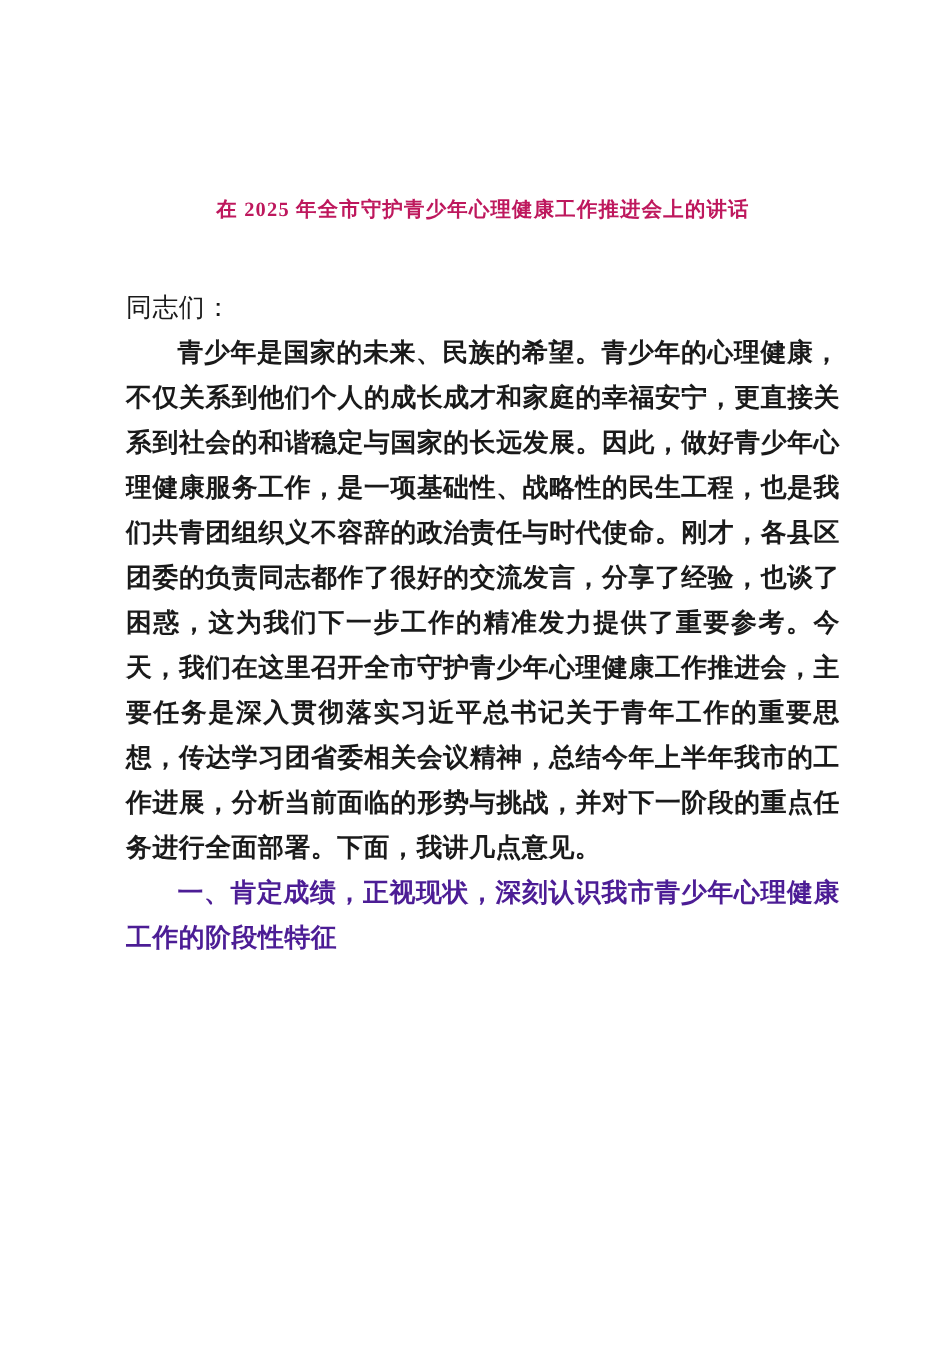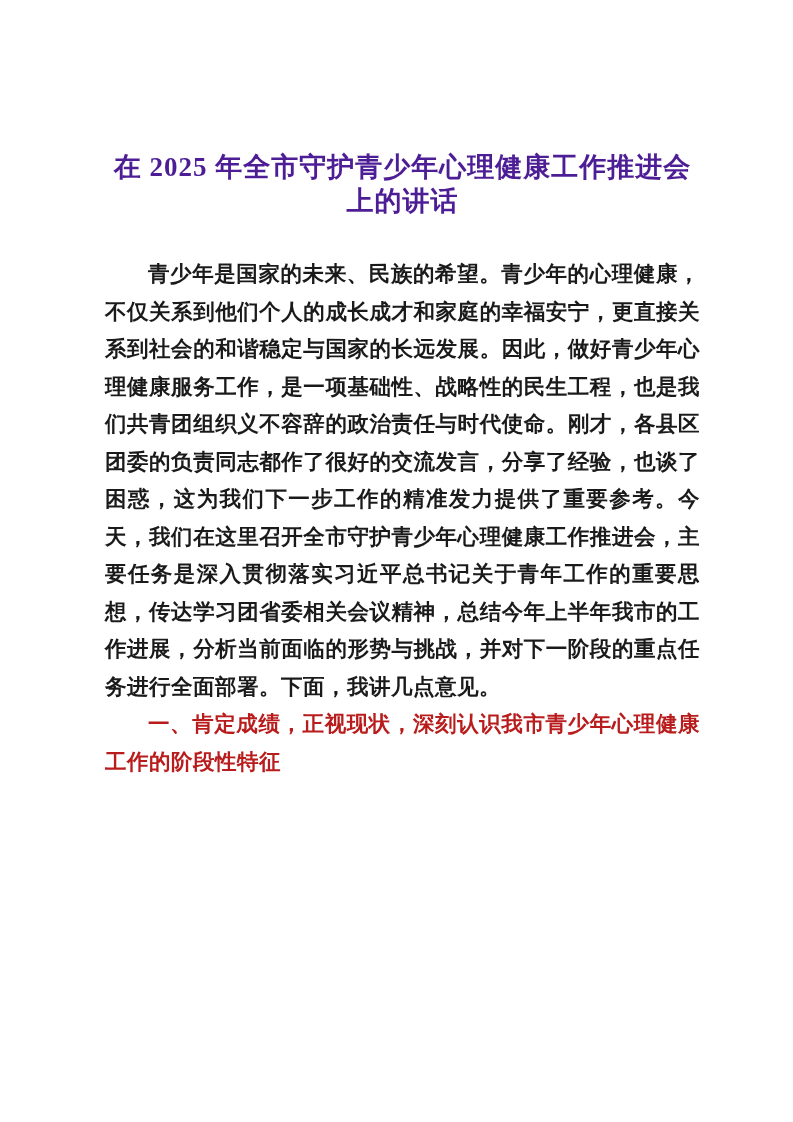--- a/index.html
+++ b/index.html
@@ -9,43 +9,44 @@
     width: 793px;
     height: 1122px;
     margin: 0 auto;
     background: #ffffff;
     color: #000000;
     overflow: hidden;
     font-family: "Liberation Serif", "DejaVu Serif", serif;
     padding: 150px 93px 40px 105px;
   }
   .doc-title {
-    font-size: 27px;
+    font-size: 17px;
     font-weight: bold;
-    line-height: 34px;
+    line-height: 50px;
     text-align: center;
     letter-spacing: 1px;
     margin-bottom: 38px;
-    color: #4c1d95;
+    color: #be185d;
   }
   .para {
     font-size: 21.5px;
     line-height: 37.5px;
     text-align: justify;
     letter-spacing: 0.5px;
     color: #1a1a1a;
   }
   .salutation { text-indent: 0; }
   .body-para { text-indent: 2em; font-weight: bold; }
-  .heading { font-weight: bold; text-indent: 2em; color: #b91c1c; }
+  .heading { font-weight: bold; text-indent: 2em; color: #4c1d95; }
 </style>
 </head>
 <body>
 
 <div class="page">
   <h1 class="doc-title">在 2025 年全市守护青少年心理健康工作推进会上的讲话</h1>
 
+  <p class="para salutation">同志们：</p>
 
   <p class="para body-para">青少年是国家的未来、民族的希望。青少年的心理健康，不仅关系到他们个人的成长成才和家庭的幸福安宁，更直接关系到社会的和谐稳定与国家的长远发展。因此，做好青少年心理健康服务工作，是一项基础性、战略性的民生工程，也是我们共青团组织义不容辞的政治责任与时代使命。刚才，各县区团委的负责同志都作了很好的交流发言，分享了经验，也谈了困惑，这为我们下一步工作的精准发力提供了重要参考。今天，我们在这里召开全市守护青少年心理健康工作推进会，主要任务是深入贯彻落实习近平总书记关于青年工作的重要思想，传达学习团省委相关会议精神，总结今年上半年我市的工作进展，分析当前面临的形势与挑战，并对下一阶段的重点任务进行全面部署。下面，我讲几点意见。</p>
 
   <p class="para heading">一、肯定成绩，正视现状，深刻认识我市青少年心理健康工作的阶段性特征</p>
 
 </div>
 
 </body></html>

